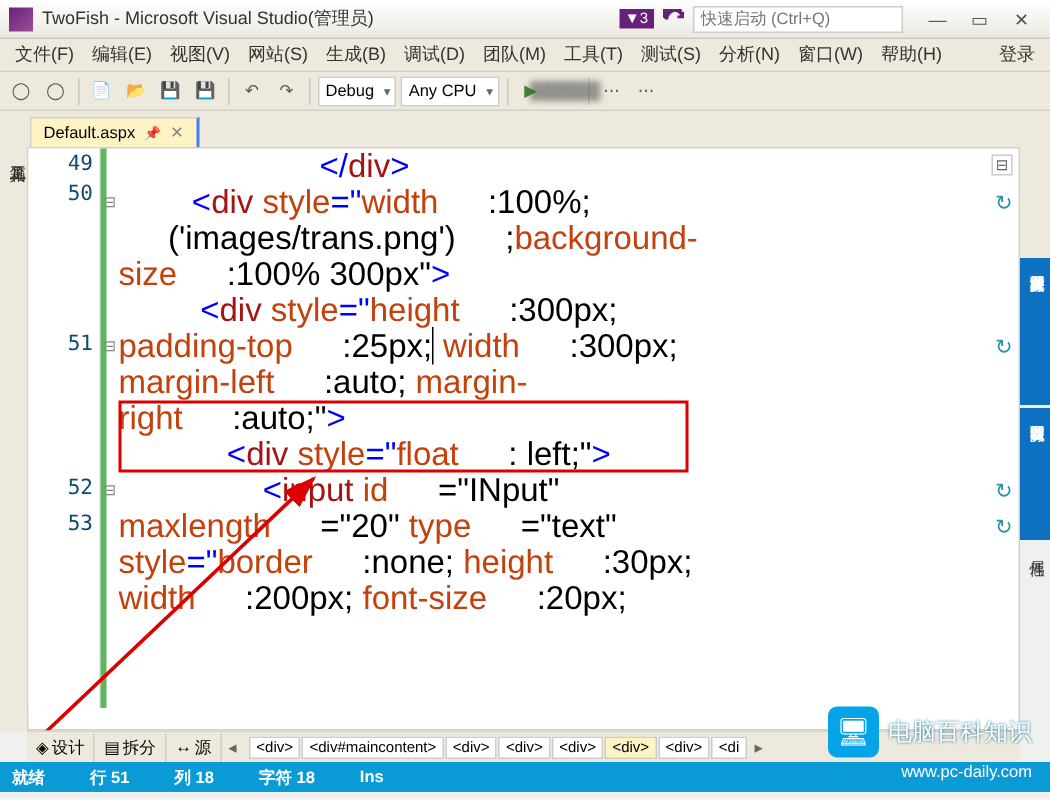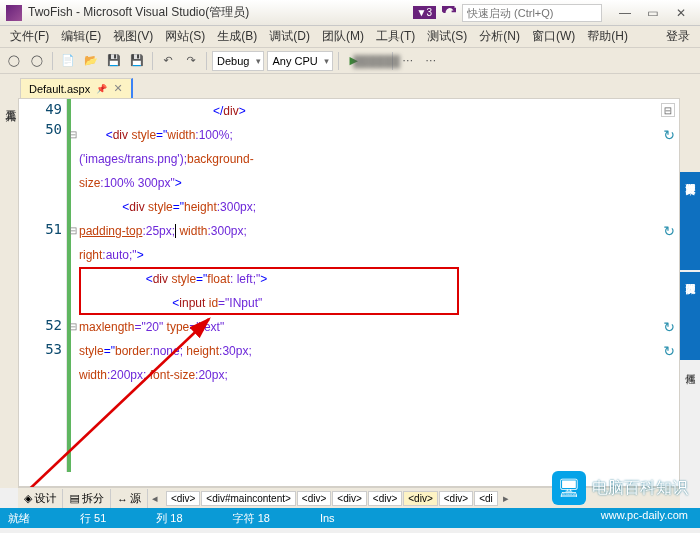--- a/index.html
+++ b/index.html
@@ -31,24 +31,24 @@
 .tab .close { color: #888; font-size: 11px; }
 
 .leftstrip { position: absolute; left: 0; top: 98px; width: 18px; height: 390px; background: #eee9dd; writing-mode: vertical-rl; font-size: 11px; padding-top: 4px; color: #333; text-align: left; }
 
 .editor-wrap { position: absolute; left: 18px; top: 98px; right: 20px; bottom: 46px; background: #fff; border: 1px solid #d4d0c8; }
 .gutter { position: absolute; left: 0; top: 0; width: 48px; bottom: 14px; background: #fff; border-right: 1px solid #e5e5e5; }
 .lns { position: absolute; right: 4px; color: #0c4a6e; font-size: 14px; font-family: Consolas, monospace; text-align: right; }
 .fold { position: absolute; left: 50px; width: 10px; font-size: 10px; color: #888; }
 .greenbar { position: absolute; left: 48px; top: 0; bottom: 14px; width: 4px; background: #5fb660; }
 
-.code { position: absolute; left: 60px; top: 0; right: 14px; bottom: 14px; font-family: Consolas, "Courier New", monospace; font-size: 12px; line-height: 24px; color: #000; padding-left: 100px; overflow: hidden; }
+.code { position: absolute; left: 60px; top: 0; right: 14px; bottom: 14px; font-family: Consolas, "Courier New", monospace; font-size: 22px; line-height: 24px; color: #000; padding-left: 100px; overflow: hidden; }
 .tg { color: #a31515; }
 .at { color: #c2410c; }
-.st { color: #6d28d9; }
+.st { color: #000000; margin-left: 33px; }
 .pn { color: #0000ff; }
 .blurspan { filter: blur(2px); opacity: 0.6; }
 
 .redbox { position: absolute; border: 2px solid #d00; }
 
 .arrow-svg { position: absolute; left: 0; bottom: 0; pointer-events: none; }
 
 .rightstrip { position: absolute; right: 0; top: 74px; width: 20px; height: 160px; background: #eee9dd; }
 .rightlabel { writing-mode: vertical-rl; font-size: 10px; padding: 4px 3px; color: #333; }
 .bluetab { position: absolute; right: 0; background: #0e70c0; color: #fff; writing-mode: vertical-rl; font-size: 10px; padding: 4px 3px; }
@@ -59,21 +59,21 @@
 .hscroll { position: absolute; left: 0; right: 0; bottom: 0; height: 14px; background: #efefef; border-top: 1px solid #ddd; display: flex; align-items: center; }
 .hscroll .zoom { width: 54px; font-size: 10px; padding-left: 4px; border-right: 1px solid #ccc; }
 
 .designbar { position: absolute; left: 18px; right: 20px; bottom: 25px; height: 21px; background: #eee9dd; border-top: 1px solid #d4d0c8; display: flex; align-items: center; font-size: 11px; }
 .designbar .dbtn { padding: 2px 6px; border-right: 1px solid #ccc; display: flex; align-items: center; gap: 2px; }
 .designbar .bc { display: flex; align-items: center; margin-left: 4px; overflow: hidden; }
 .designbar .bcitem { border: 1px solid #ccc; background: #fff; padding: 1px 4px; margin-right: 1px; font-size: 10px; }
 .designbar .bcitem.sel { background: #fdf3c4; }
 .designbar .nav { width: 14px; text-align: center; color: #666; }
 
-.statusbar { position: absolute; left: 0; right: 0; bottom: 5px; height: 20px; background: #0a9ad6; color: #fff; display: flex; align-items: center; font-size: 11px; padding: 0 8px; gap: 50px; }
+.statusbar { position: absolute; left: 0; right: 0; bottom: 5px; height: 20px; background: #0a9ad6; color: #fff; display: flex; align-items: center; font-size: 11px; padding: 0 8px; gap: 30px; font-weight: bold; }
 
 .watermark { position: absolute; right: 12px; bottom: 28px; display: flex; align-items: center; gap: 6px; }
 .watermark .wlogo { width: 34px; height: 34px; background: #05a3e8; border-radius: 6px; display: flex; align-items: center; justify-content: center; color: #fff; font-size: 18px; }
 .watermark .wtext { color: #fff; font-size: 16px; text-shadow: 0 0 2px #068; }
 .watermark .wurl { position: absolute; right: 0; bottom: -16px; color: #fff; font-size: 11px; }
 </style>
 </head>
 <body>
 
 <div class="titlebar">
@@ -165,21 +165,22 @@
   <div class="refresh-icn" style="top:124px">↻</div>
   <div class="refresh-icn" style="top:220px">↻</div>
   <div class="refresh-icn" style="top:244px">↻</div>
 
   <div class="code">
     <div style="margin-left:34px"><span class="pn">&lt;/</span><span class="tg">div</span><span class="pn">&gt;</span></div>
     <div style="text-indent:-100px"><span style="visibility:hidden">........</span><span class="pn">&lt;</span><span class="tg">div </span><span class="at">style</span><span class="pn">="</span><span class="at">width</span><span class="st">:100%; </span></div>
     <div style="text-indent:-100px"><span class="st">('images/trans.png')</span><span class="st">;</span><span class="at">background-</span></div>
     <div style="text-indent:-100px"><span class="at">size</span><span class="st">:100% 300px"</span><span class="pn">&gt;</span></div>
     <div style="text-indent:-70px"><span style="visibility:hidden">....</span><span class="pn">&lt;</span><span class="tg">div </span><span class="at">style</span><span class="pn">="</span><span class="at">height</span><span class="st">:300px; </span></div>
-    <div style="text-indent:-100px"><span class="at" style="text-decoration:underline">padding-top</span><span class="st">:25px;</span><span class="at" style="border-left:1px solid #000"> width</span><span class="st">:300px; </span></div>
+    <div style="text-indent:-100px"><span class="at" style="">padding-top</span><span class="st">:25px;</span><span class="at" style="border-left:1px solid #000"> width</span><span class="st">:300px; </span></div>
+    <div style="text-indent:-100px"><span class="at">margin-left</span><span class="st">:auto; </span><span class="at">margin-</span></div>
     <div style="text-indent:-100px"><span class="at">right</span><span class="st">:auto;"</span><span class="pn">&gt;</span></div>
     <div style="text-indent:-40px"><span style="visibility:hidden">..</span><span class="pn">&lt;</span><span class="tg">div </span><span class="at">style</span><span class="pn">="</span><span class="at">float</span><span class="st">: left;"</span><span class="pn">&gt;</span></div>
     <div style="text-indent:-10px"><span style="visibility:hidden">.</span><span class="pn">&lt;</span><span class="tg">input </span><span class="at">id</span><span class="st">="INput"</span></div>
     <div style="text-indent:-100px"><span class="at">maxlength</span><span class="st">="20" </span><span class="at">type</span><span class="st">="text"</span></div>
     <div style="text-indent:-100px"><span class="at">style</span><span class="pn">="</span><span class="at">border</span><span class="st">:none; </span><span class="at">height</span><span class="st">:30px; </span></div>
     <div style="text-indent:-100px"><span class="at">width</span><span class="st">:200px; </span><span class="at">font-size</span><span class="st">:20px; </span></div>
   </div>
 
   <div class="redbox" style="left:60px;top:168px;width:380px;height:48px"></div>
 

